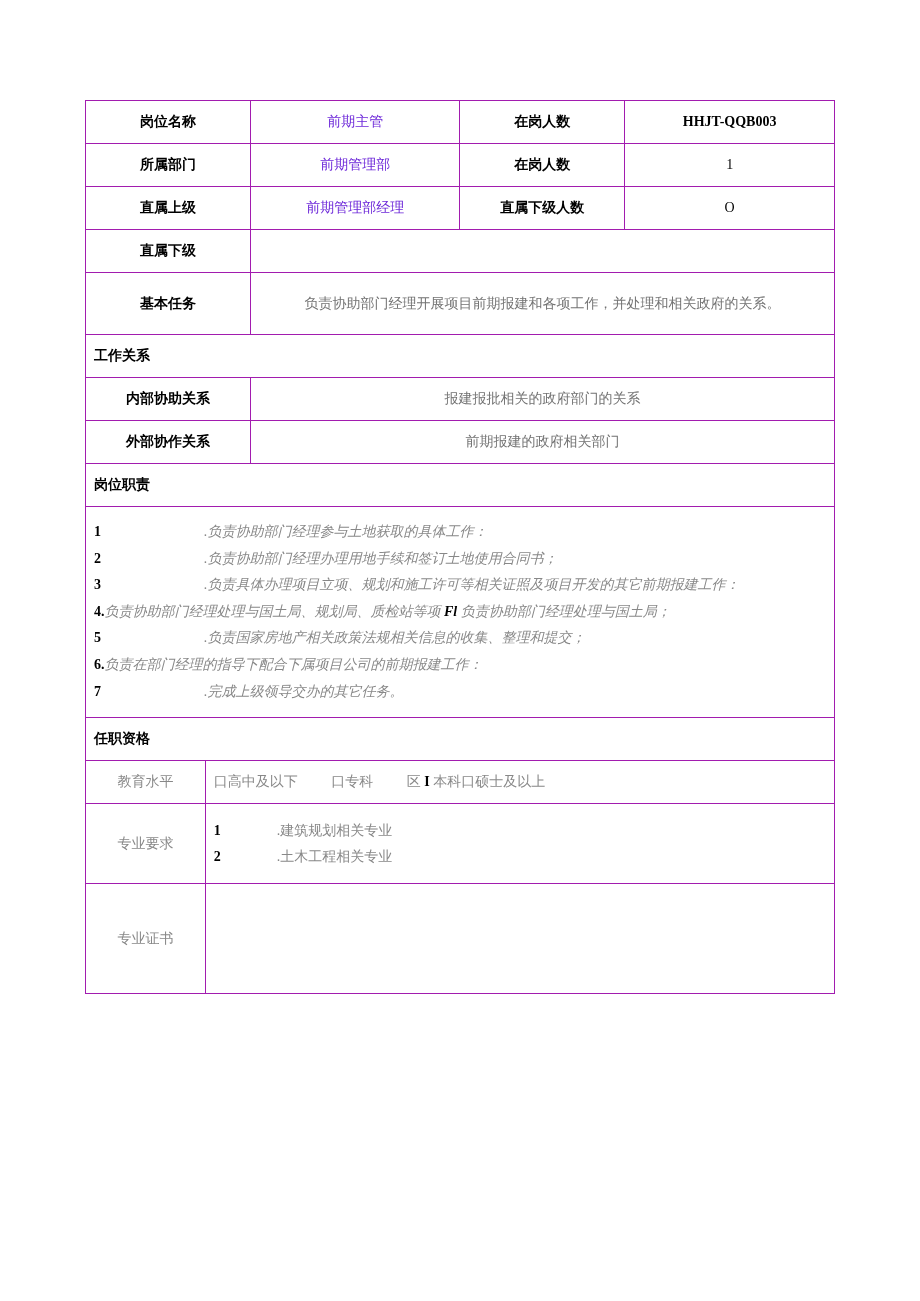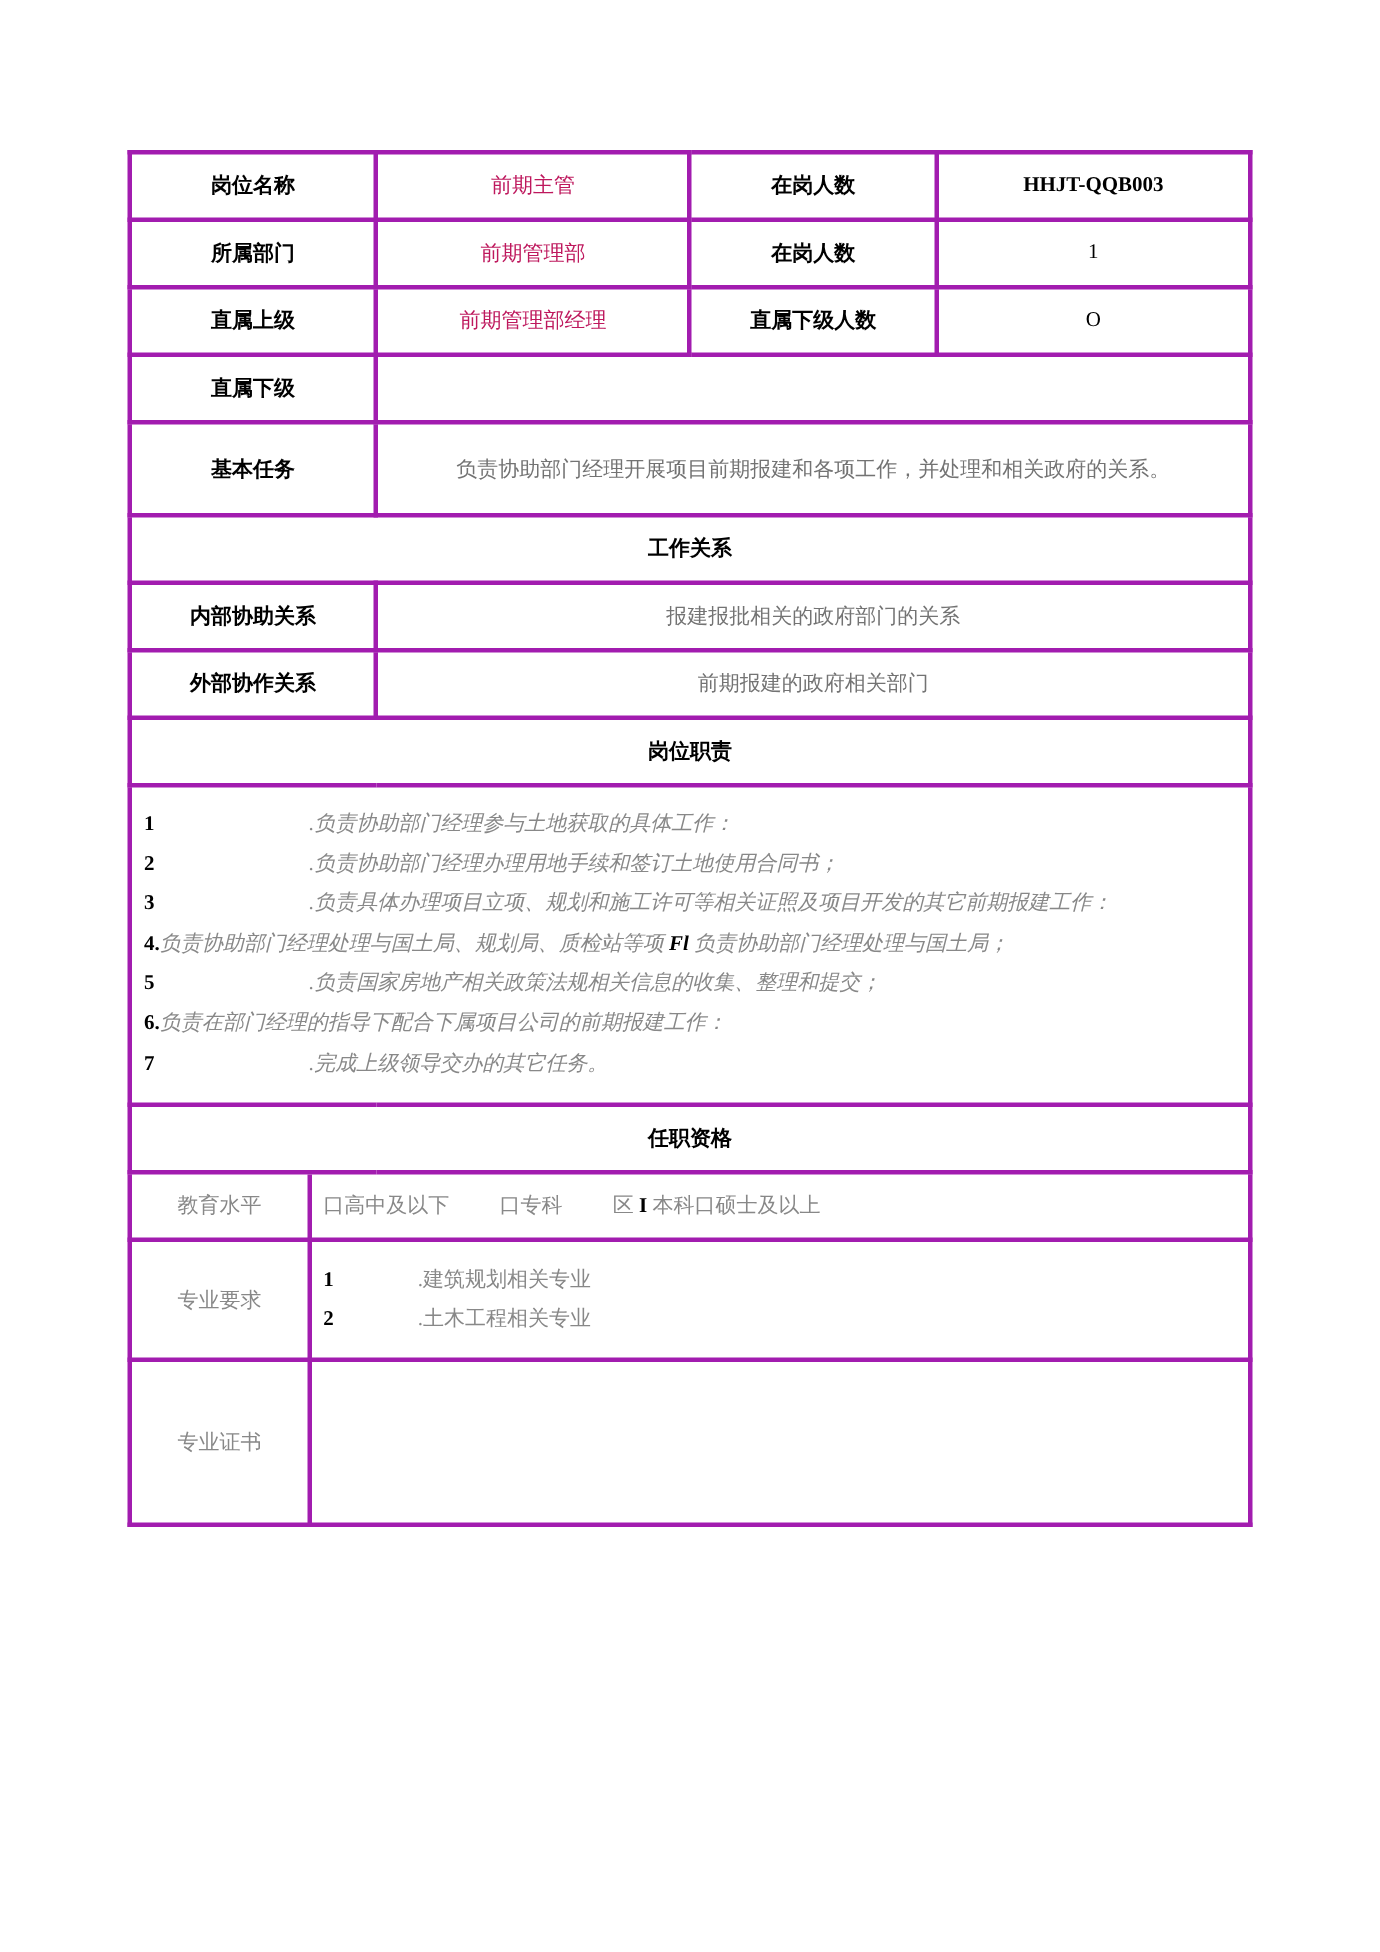--- a/index.html
+++ b/index.html
@@ -9,43 +9,42 @@
       padding: 100px 85px 60px 85px;
       font-size: 14px;
       color: #000;
     }
     .table {
       width: 100%;
       border-collapse: collapse;
       table-layout: fixed;
     }
     .table td {
-      border: 3px solid #a21caf;
+      border: 1px solid #a21caf;
       padding: 12px 8px;
       vertical-align: middle;
     }
     .label {
       font-weight: bold;
       text-align: center;
     }
     .value-gray {
-      color: #be185d;
+      color: #6d28d9;
       text-align: center;
     }
     .value-center {
       text-align: center;
     }
     .value-left {
       color: #737373;
       text-align: center;
       padding-left: 10px;
     }
     .section-header {
       font-weight: bold;
-      text-align: center;
     }
     .responsibilities {
       color: #888;
       padding: 10px 8px;
       min-height: 350px;
       vertical-align: top;
     }
     .resp-list {
       line-height: 1.9;
     }

